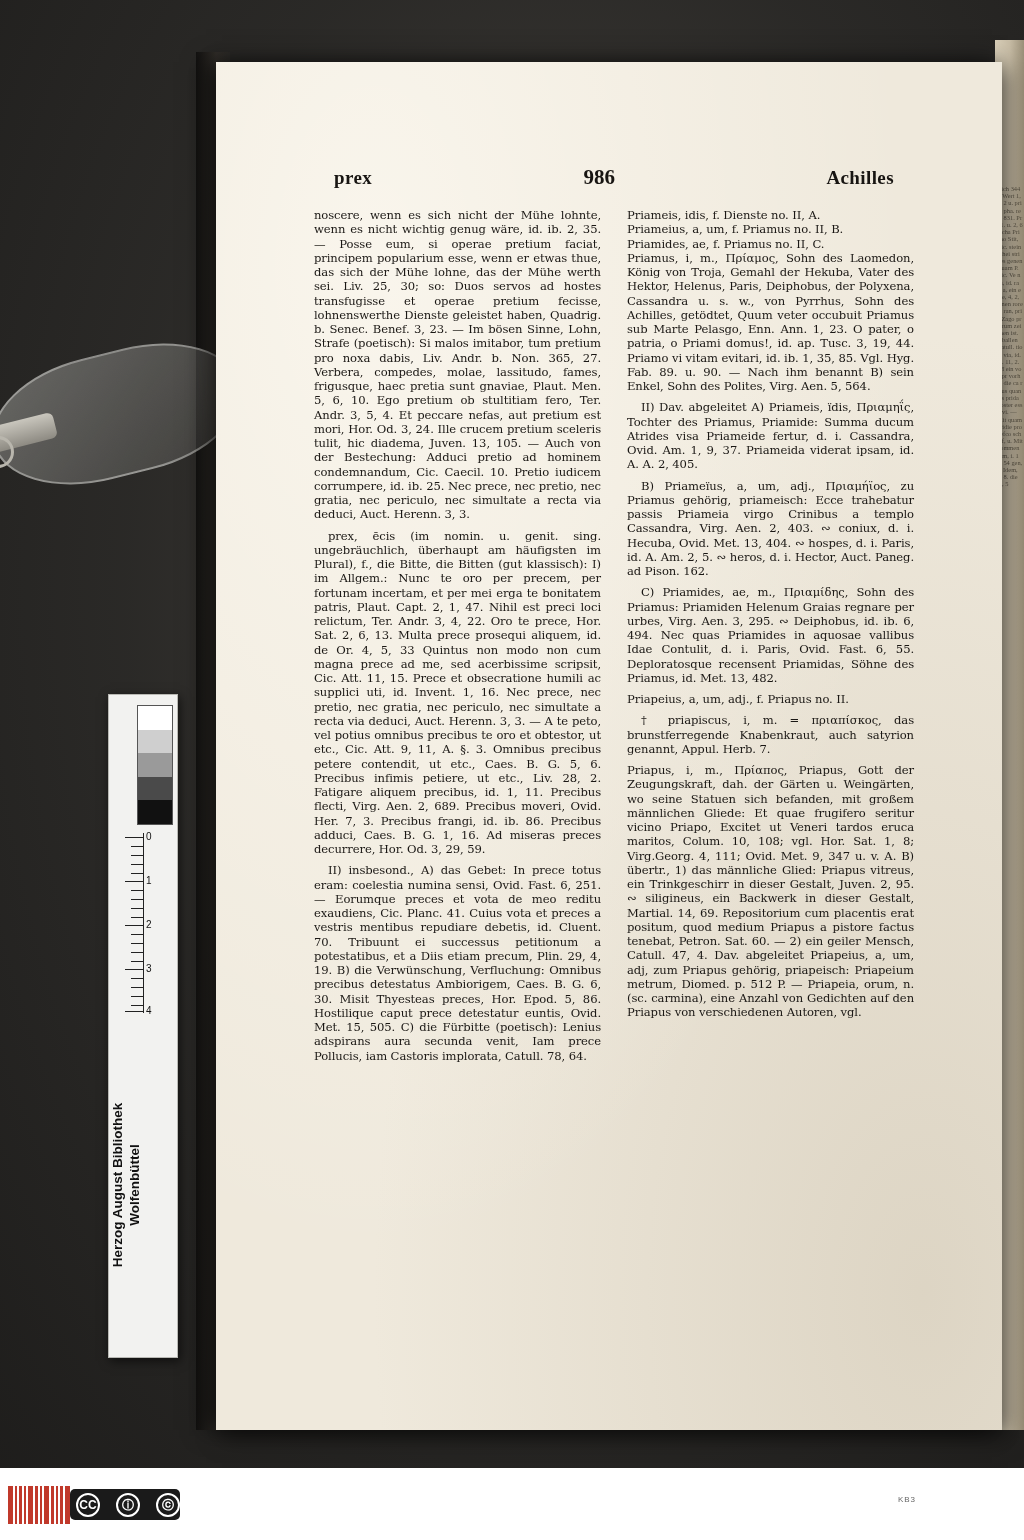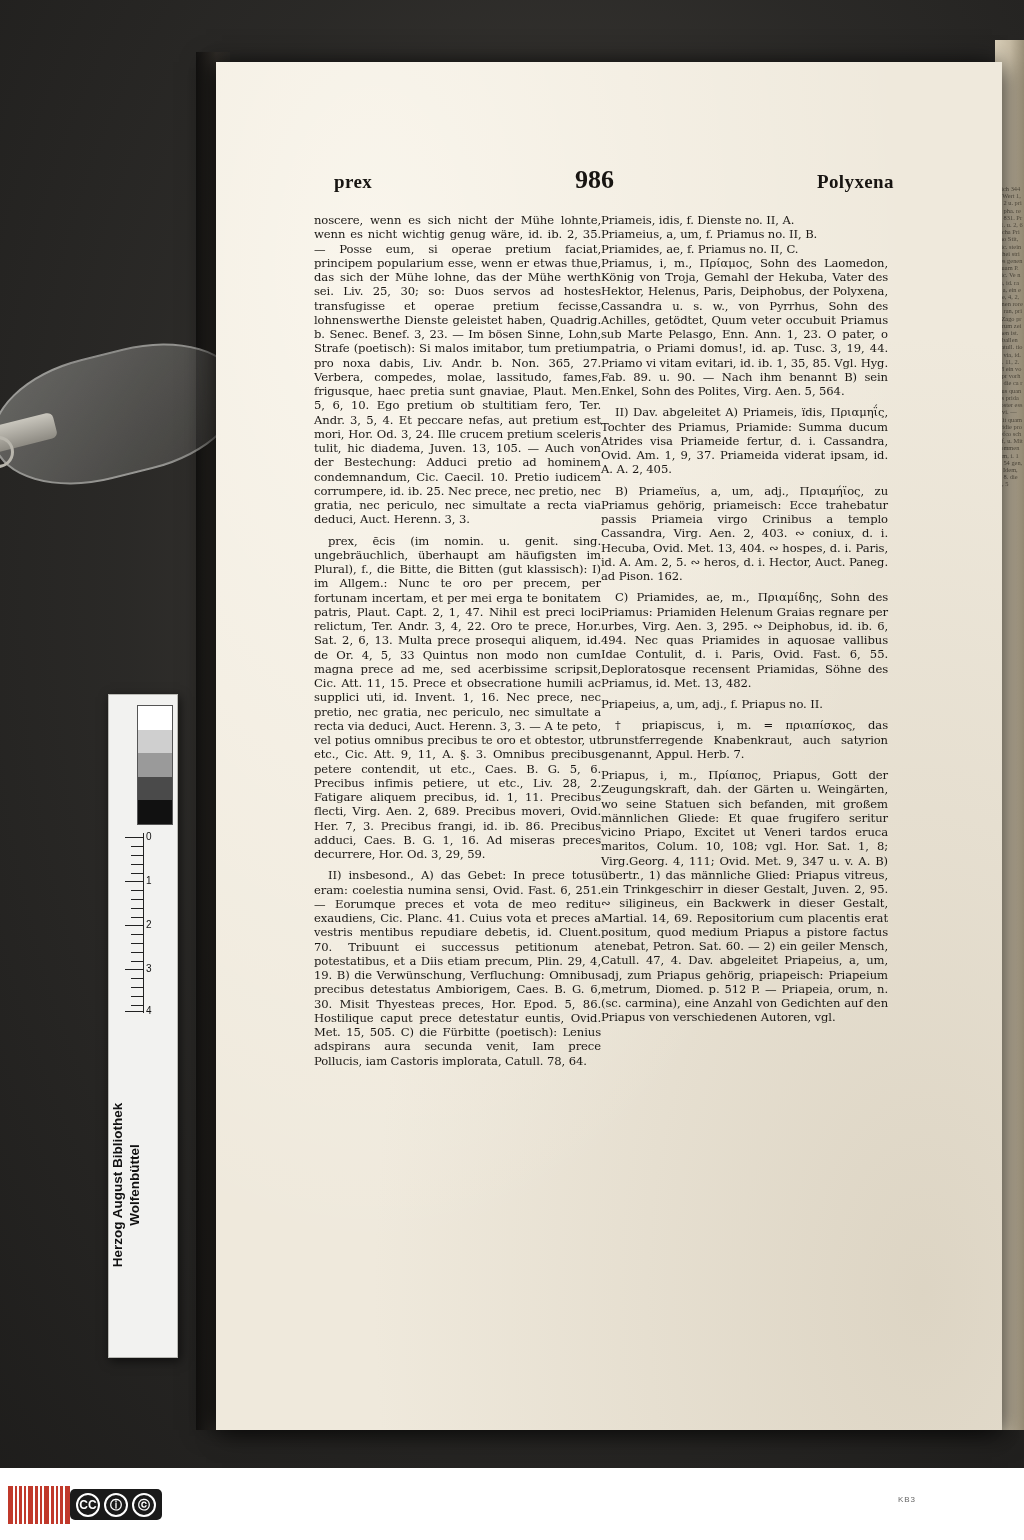--- a/index.html
+++ b/index.html
@@ -84,27 +84,28 @@
     margin: 0 auto 18px auto;
     color: #181512;
   }
   .runhead .rh-left,
   .runhead .rh-right {
     font-size: 19px;
     font-weight: bold;
     letter-spacing: .4px;
   }
   .runhead .rh-center {
-    font-size: 26px;
+    font-size: 21px;
     font-weight: bold;
   }
 
   
   .cols {
     display: flex;
+    gap: 26px;
   }
   .col {
     width: 287px;
     color: #1a1714;
     font-size: 12.3px;
     line-height: 14.25px;
     text-align: justify;
     hyphens: auto;
   }
   .col p {
@@ -255,23 +256,23 @@
   .cc-badge {
     margin-right: 14px;
     display: flex;
     align-items: center;
     gap: 4px;
   }
   .cc-badge .cc-box {
     background: #1a1a1a;
     color: #fff;
     border-radius: 5px;
-    padding: 4px 6px 3px 6px;
-    display: flex;
-    gap: 4px;
+    padding: 4px 0 3px 6px;
+    display: flex;
+    gap: 16px;
     align-items: center;
   }
   .cc-badge .cc-circle {
     width: 20px; height: 20px;
     border: 2px solid #fff;
     border-radius: 50%;
     color: #fff;
     font-family: "Liberation Sans", sans-serif;
     font-size: 12px;
     font-weight: bold;
@@ -302,21 +303,21 @@
 <div class="glass"></div>
 <div class="glass-stem"></div>
 <div class="glass-ring"></div>
 
 <div class="page">
   <div class="page-inner">
 
     <div class="runhead">
       <div class="rh-left">prex</div>
       <div class="rh-center">986</div>
-      <div class="rh-right">Polyxena</div>
+      <div class="rh-right">Achilles</div>
     </div>
 
     <div class="cols">
 
       <div class="col">
         <p class="frak">noscere, wenn es sich nicht der Mühe lohnte, wenn es nicht wichtig genug wäre, id. ib. 2, 35. — Posse eum, si operae pretium faciat, principem popularium esse, wenn er etwas thue, das sich der Mühe lohne, das der Mühe werth sei. Liv. 25, 30; so: Duos servos ad hostes transfugisse et operae pretium fecisse, lohnenswerthe Dienste geleistet haben, Quadrig. b. Senec. Benef. 3, 23. — Im bösen Sinne, Lohn, Strafe (poetisch): Si malos imitabor, tum pretium pro noxa dabis, Liv. Andr. b. Non. 365, 27. Verbera, compedes, molae, lassitudo, fames, frigusque, haec pretia sunt gnaviae, Plaut. Men. 5, 6, 10. Ego pretium ob stultitiam fero, Ter. Andr. 3, 5, 4. Et peccare nefas, aut pretium est mori, Hor. Od. 3, 24. Ille crucem pretium sceleris tulit, hic diadema, Juven. 13, 105. — Auch von der Bestechung: Adduci pretio ad hominem condemnandum, Cic. Caecil. 10. Pretio iudicem corrumpere, id. ib. 25. Nec prece, nec pretio, nec gratia, nec periculo, nec simultate a recta via deduci, Auct. Herenn. 3, 3.</p>
         <p class="frak gap indent">prex, ēcis (im nomin. u. genit. sing. ungebräuchlich, überhaupt am häufigsten im Plural), f., die Bitte, die Bitten (gut klassisch): I) im Allgem.: Nunc te oro per precem, per fortunam incertam, et per mei erga te bonitatem patris, Plaut. Capt. 2, 1, 47. Nihil est preci loci relictum, Ter. Andr. 3, 4, 22. Oro te prece, Hor. Sat. 2, 6, 13. Multa prece prosequi aliquem, id. de Or. 4, 5, 33 Quintus non modo non cum magna prece ad me, sed acerbissime scripsit, Cic. Att. 11, 15. Prece et obsecratione humili ac supplici uti, id. Invent. 1, 16. Nec prece, nec pretio, nec gratia, nec periculo, nec simultate a recta via deduci, Auct. Herenn. 3, 3. — A te peto, vel potius omnibus precibus te oro et obtestor, ut etc., Cic. Att. 9, 11, A. §. 3. Omnibus precibus petere contendit, ut etc., Caes. B. G. 5, 6. Precibus infimis petiere, ut etc., Liv. 28, 2. Fatigare aliquem precibus, id. 1, 11. Precibus flecti, Virg. Aen. 2, 689. Precibus moveri, Ovid. Her. 7, 3. Precibus frangi, id. ib. 86. Precibus adduci, Caes. B. G. 1, 16. Ad miseras preces decurrere, Hor. Od. 3, 29, 59.</p>
         <p class="frak gap indent">II) insbesond., A) das Gebet: In prece totus eram: coelestia numina sensi, Ovid. Fast. 6, 251. — Eorumque preces et vota de meo reditu exaudiens, Cic. Planc. 41. Cuius vota et preces a vestris mentibus repudiare debetis, id. Cluent. 70. Tribuunt ei successus petitionum a potestatibus, et a Diis etiam precum, Plin. 29, 4, 19. B) die Verwünschung, Verfluchung: Omnibus precibus detestatus Ambiorigem, Caes. B. G. 6, 30. Misit Thyesteas preces, Hor. Epod. 5, 86. Hostilique caput prece detestatur euntis, Ovid. Met. 15, 505. C) die Fürbitte (poetisch): Lenius adspirans aura secunda venit, Iam prece Pollucis, iam Castoris implorata, Catull. 78, 64.</p>
       </div>
 

